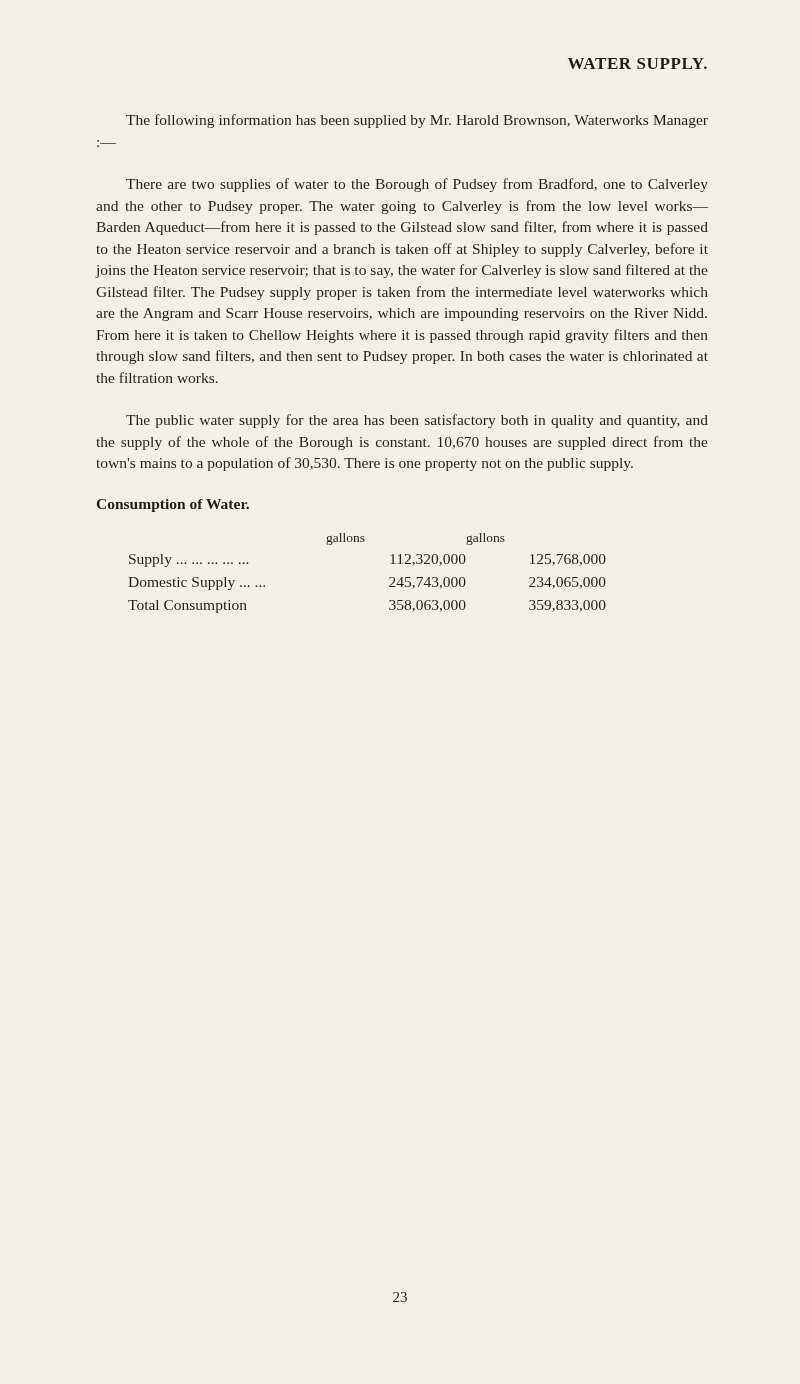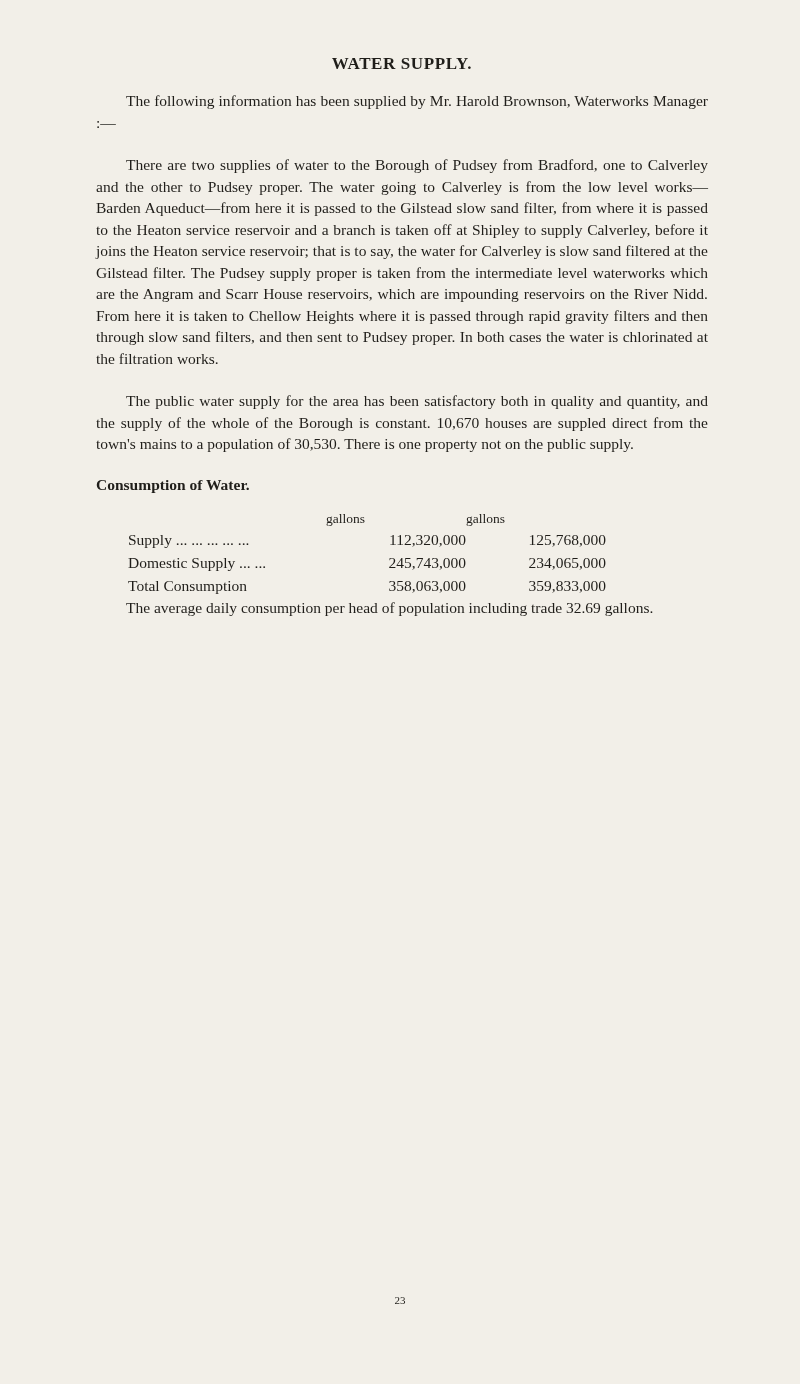--- a/index.html
+++ b/index.html
@@ -16,25 +16,25 @@
     overflow: hidden;
   }
   .page {
     position: relative;
     width: 100%;
     height: 100%;
     box-sizing: border-box;
     padding: 54px 92px 0 96px;
   }
   .doc-title {
-    text-align: center;
+    text-align: right;
     font-weight: bold;
     font-size: 17px;
     letter-spacing: 0.6px;
-    margin: 0 0 16px 0;
+    margin: 0 0 35px 0;
   }
   p.body-para {
     font-size: 15.5px;
     line-height: 21.5px;
     text-align: justify;
     text-indent: 30px;
     margin: 0 0 21px 0;
   }
   .consumption-heading {
     font-weight: bold;
@@ -74,21 +74,21 @@
   }
   .footnote {
     margin-top: 21px;
   }
   .page-number {
     position: absolute;
     bottom: 78px;
     left: 0;
     right: 0;
     text-align: center;
-    font-size: 11px;
+    font-size: 15px;
   }
 </style>
 </head>
 <body style="background: rgb(242, 239, 232); color: rgb(32, 30, 26);">
 
 <div class="page">
 
   <h1 class="doc-title">WATER SUPPLY.</h1>
 
   <p class="body-para">The following information has been supplied by Mr. Harold Brownson, Waterworks Manager :—</p>
@@ -125,19 +125,18 @@
       </div>
 
       <div class="c-row">
         <span class="c-label">Total Consumption</span>
         <span class="c-val">358,063,000</span>
         <span class="c-val">359,833,000</span>
       </div>
 
     </div>
 
-    <p class="body-para footnote">The average daily consumption per head of population including trade 32.69 gallons.</p>
 
   </div>
 
   <div class="page-number">23</div>
 
 </div>
 
 </body></html>

